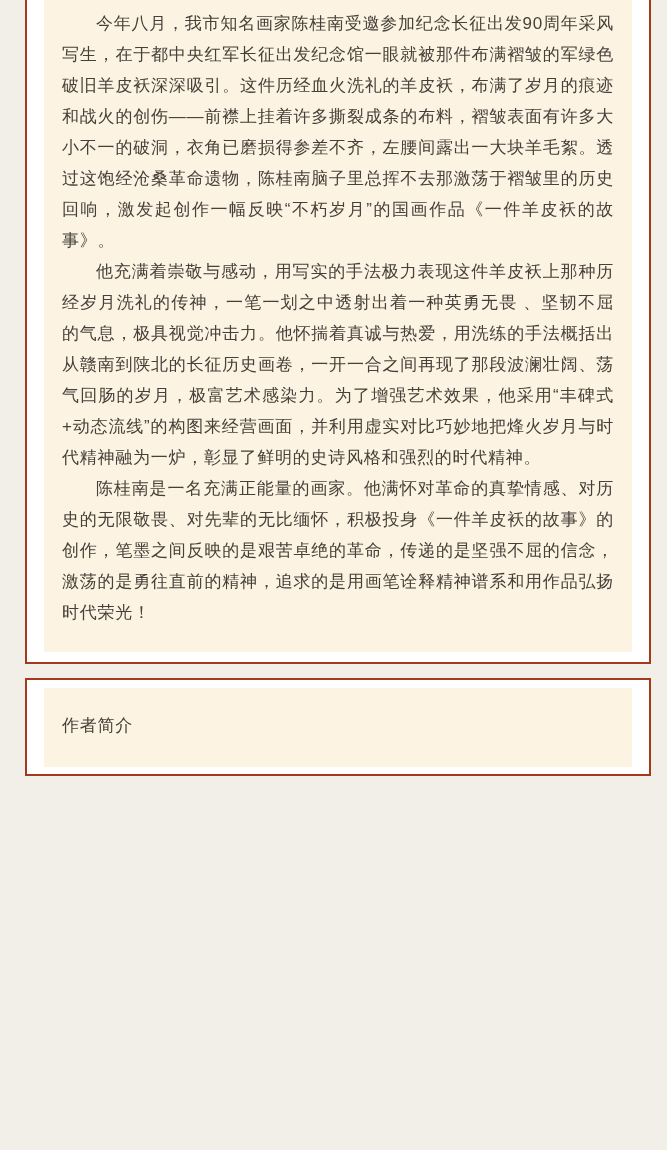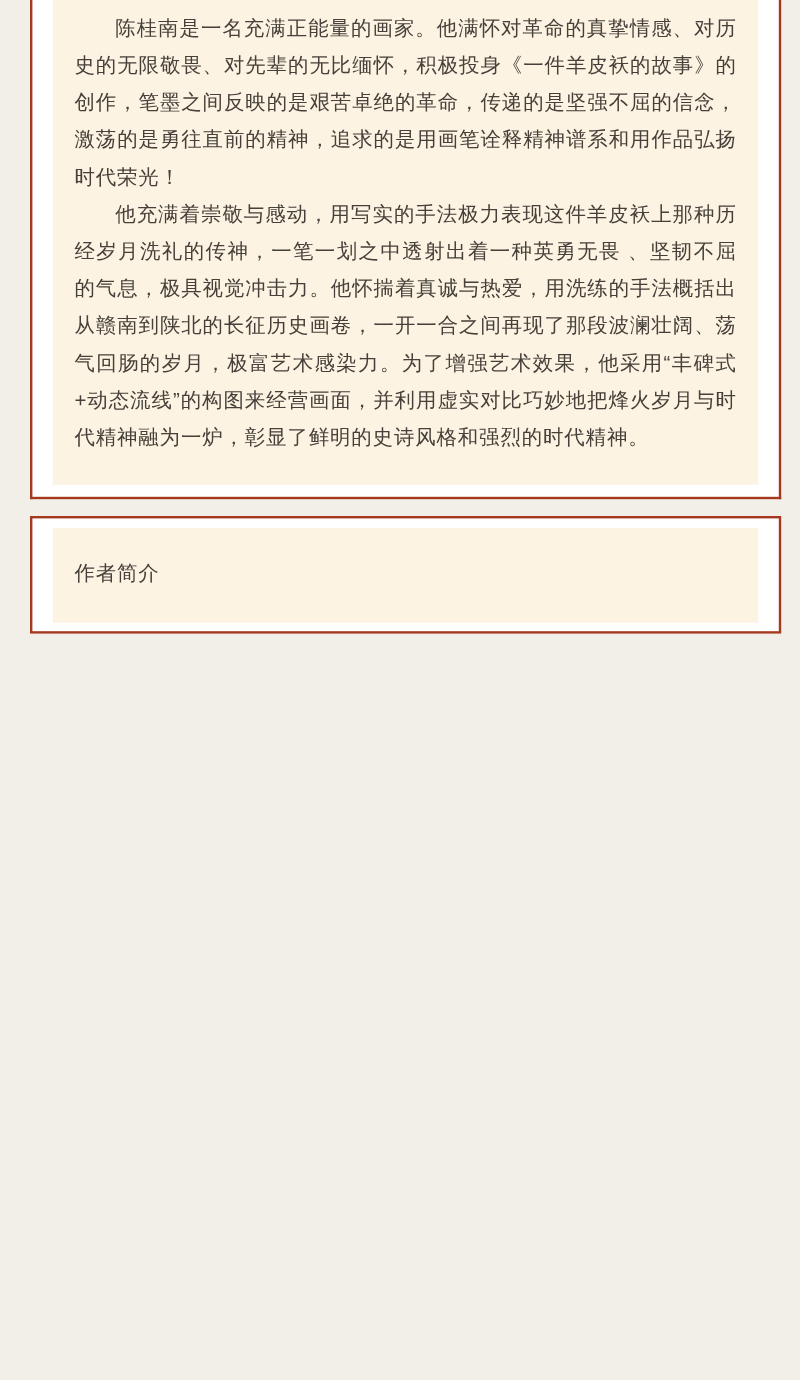--- a/index.html
+++ b/index.html
@@ -48,22 +48,23 @@
   }
   .panel p.no-indent {
     text-indent: 0;
   }
 </style>
 </head>
 <body>
 
 <div class="card card-article">
   <div class="panel">
+    <p>今年八月，我市知名画家陈桂南受邀参加纪念长征出发90周年采风写生，在于都中央红军长征出发纪念馆一眼就被那件布满褶皱的军绿色破旧羊皮袄深深吸引。这件历经血火洗礼的羊皮袄，布满了岁月的痕迹和战火的创伤——前襟上挂着许多撕裂成条的布料，褶皱表面有许多大小不一的破洞，衣角已磨损得参差不齐，左腰间露出一大块羊毛絮。透过这饱经沧桑革命遗物，陈桂南脑子里总挥不去那激荡于褶皱里的历史回响，激发起创作一幅反映“不朽岁月”的国画作品《一件羊皮袄的故事》。</p>
+    <p>他充满着崇敬与感动，用写实的手法极力表现这件羊皮袄上那种历经岁月洗礼的传神，一笔一划之中透射出着一种英勇无畏 、坚韧不屈的气息，极具视觉冲击力。他怀揣着真诚与热爱，用洗练的手法概括出从赣南到陕北的长征历史画卷，一开一合之间再现了那段波澜壮阔、荡气回肠的岁月，极富艺术感染力。为了增强艺术效果，他采用“丰碑式+动态流线”的构图来经营画面，并利用虚实对比巧妙地把烽火岁月与时代精神融为一炉，彰显了鲜明的史诗风格和强烈的时代精神。</p>
     <p>陈桂南是一名充满正能量的画家。他满怀对革命的真挚情感、对历史的无限敬畏、对先辈的无比缅怀，积极投身《一件羊皮袄的故事》的创作，笔墨之间反映的是艰苦卓绝的革命，传递的是坚强不屈的信念，激荡的是勇往直前的精神，追求的是用画笔诠释精神谱系和用作品弘扬时代荣光！</p>
-    <p>他充满着崇敬与感动，用写实的手法极力表现这件羊皮袄上那种历经岁月洗礼的传神，一笔一划之中透射出着一种英勇无畏 、坚韧不屈的气息，极具视觉冲击力。他怀揣着真诚与热爱，用洗练的手法概括出从赣南到陕北的长征历史画卷，一开一合之间再现了那段波澜壮阔、荡气回肠的岁月，极富艺术感染力。为了增强艺术效果，他采用“丰碑式+动态流线”的构图来经营画面，并利用虚实对比巧妙地把烽火岁月与时代精神融为一炉，彰显了鲜明的史诗风格和强烈的时代精神。</p>
   </div>
 </div>
 
 <div class="card card-author">
   <div class="panel">
     <p class="no-indent">作者简介</p>
   </div>
 </div>
 
 </body></html>

